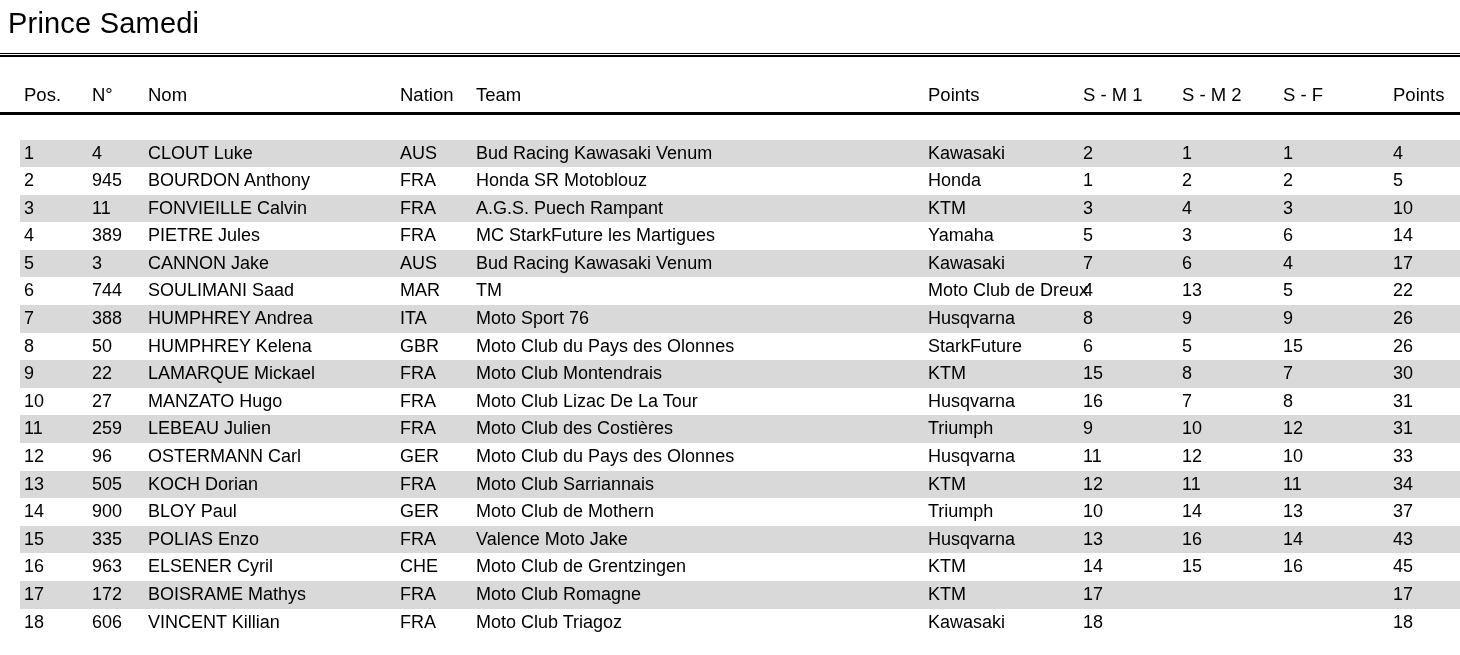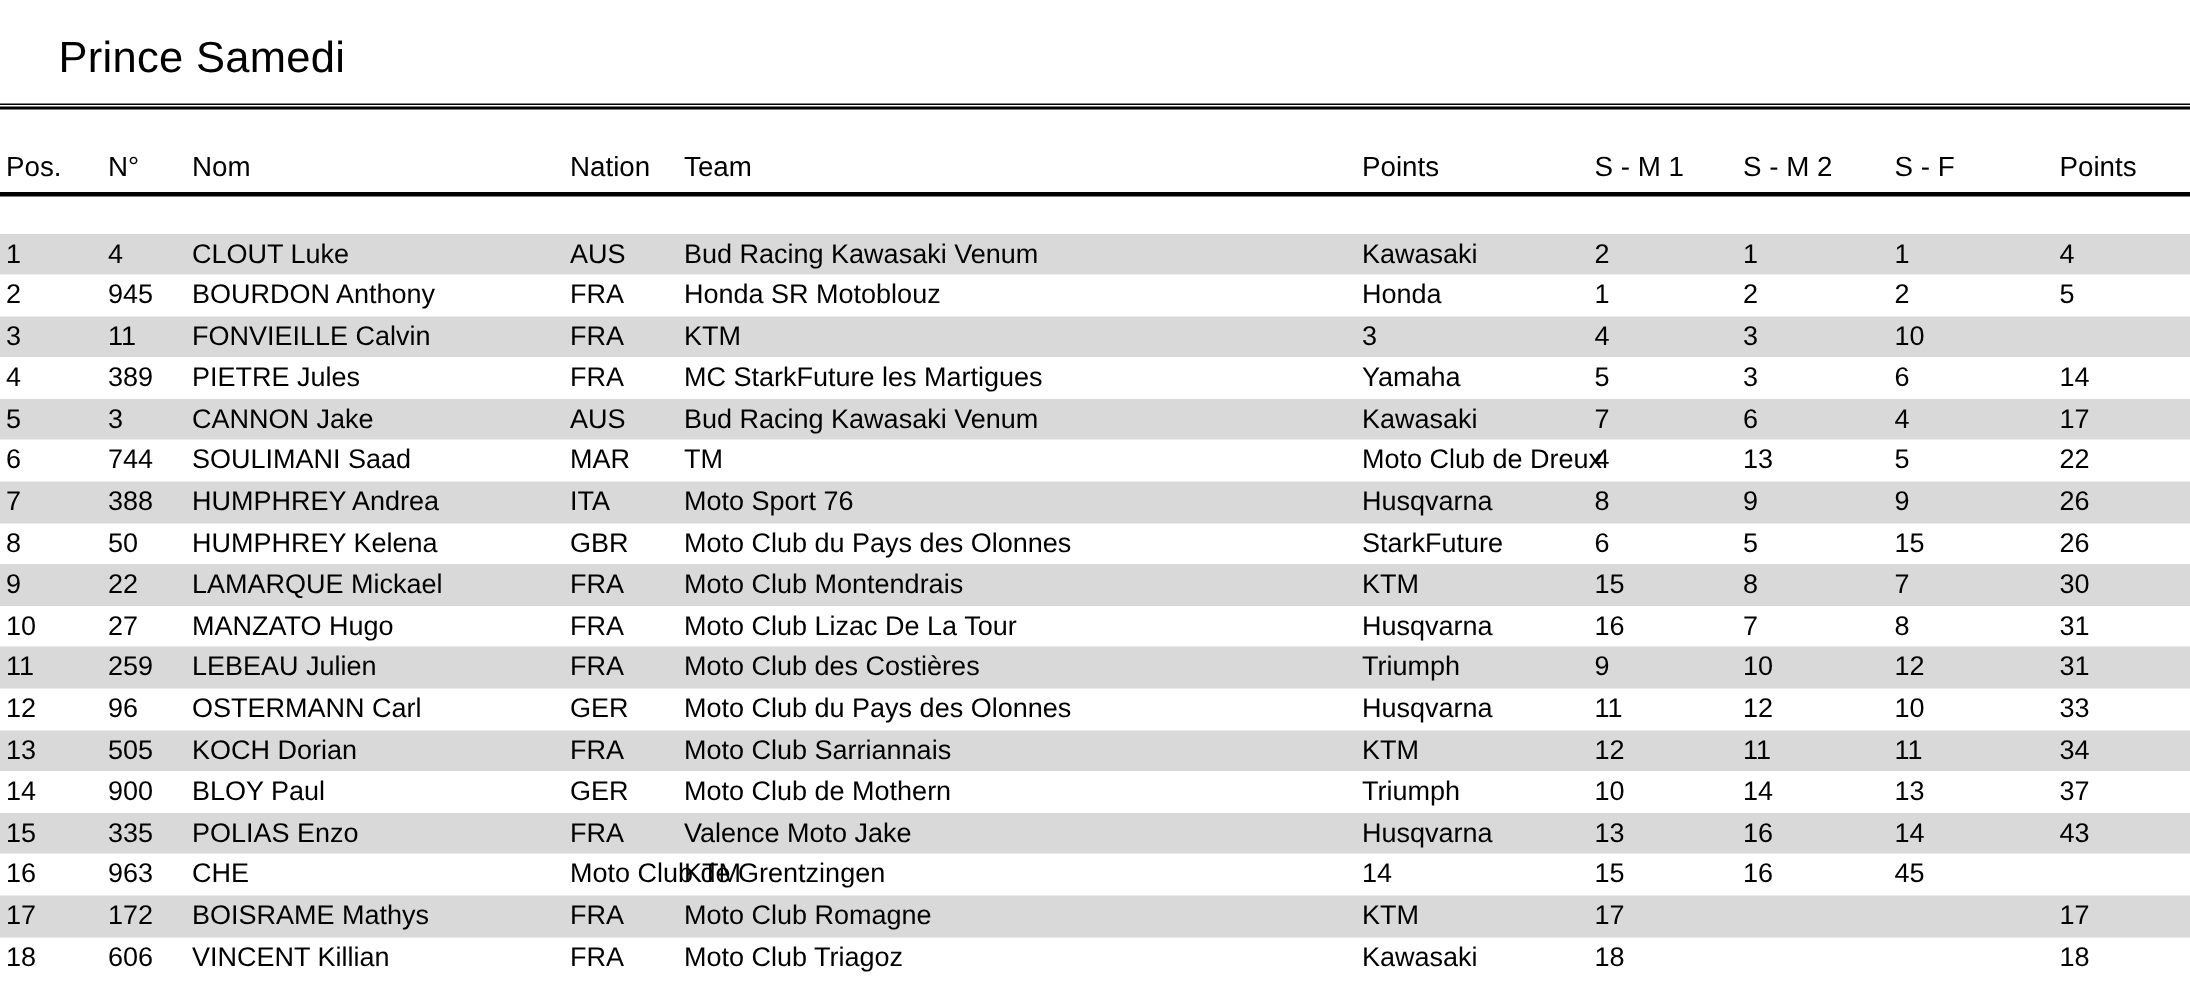--- a/index.html
+++ b/index.html
@@ -11,37 +11,37 @@
     width: 1460px;
     height: 655px;
     overflow: hidden;
     font-family: "Liberation Sans", sans-serif;
     color: #000000;
     -webkit-font-smoothing: antialiased;
   }
   .title {
     font-size: 29px;
     line-height: 34px;
-    padding: 22px 0 0 8px;
+    padding: 6px 0 0 8px;
     font-weight: 400;
     letter-spacing: 0.2px;
-    margin-left: 31px;
   }
   .rule-double {
     margin-top: 13px;
     border-top: 1.2px solid #000;
     height: 1px;
     border-bottom: 2.5px solid #000;
     background: #fff;
   }
   .cols {
     display: grid;
     grid-template-columns: 68px 56px 252px 76px 452px 155px 99px 101px 110px auto;
     padding-left: 4px;
     box-sizing: border-box;
+    margin-left: 20px;
   }
   .header-row {
     height: 55px;
     align-items: end;
     padding-bottom: 6px;
     font-size: 18.5px;
     white-space: nowrap;
   }
   .rule-heavy {
     height: 3px;
@@ -110,20 +110,21 @@
       <span class="cell">1</span>
       <span class="cell">2</span>
       <span class="cell">2</span>
       <span class="cell">5</span>
     </div>
     <div class="cols row alt">
       <span class="cell">3</span>
       <span class="cell">11</span>
       <span class="cell">FONVIEILLE Calvin</span>
       <span class="cell">FRA</span>
+      <span class="cell">A.G.S. Puech Rampant</span>
       <span class="cell">KTM</span>
       <span class="cell">3</span>
       <span class="cell">4</span>
       <span class="cell">3</span>
       <span class="cell">10</span>
     </div>
     <div class="cols row">
       <span class="cell">4</span>
       <span class="cell">389</span>
       <span class="cell">PIETRE Jules</span>
@@ -263,20 +264,21 @@
       <span class="cell">Valence Moto Jake</span>
       <span class="cell">Husqvarna</span>
       <span class="cell">13</span>
       <span class="cell">16</span>
       <span class="cell">14</span>
       <span class="cell">43</span>
     </div>
     <div class="cols row">
       <span class="cell">16</span>
       <span class="cell">963</span>
+      <span class="cell">ELSENER Cyril</span>
       <span class="cell">CHE</span>
       <span class="cell">Moto Club de Grentzingen</span>
       <span class="cell">KTM</span>
       <span class="cell">14</span>
       <span class="cell">15</span>
       <span class="cell">16</span>
       <span class="cell">45</span>
     </div>
     <div class="cols row alt">
       <span class="cell">17</span>

